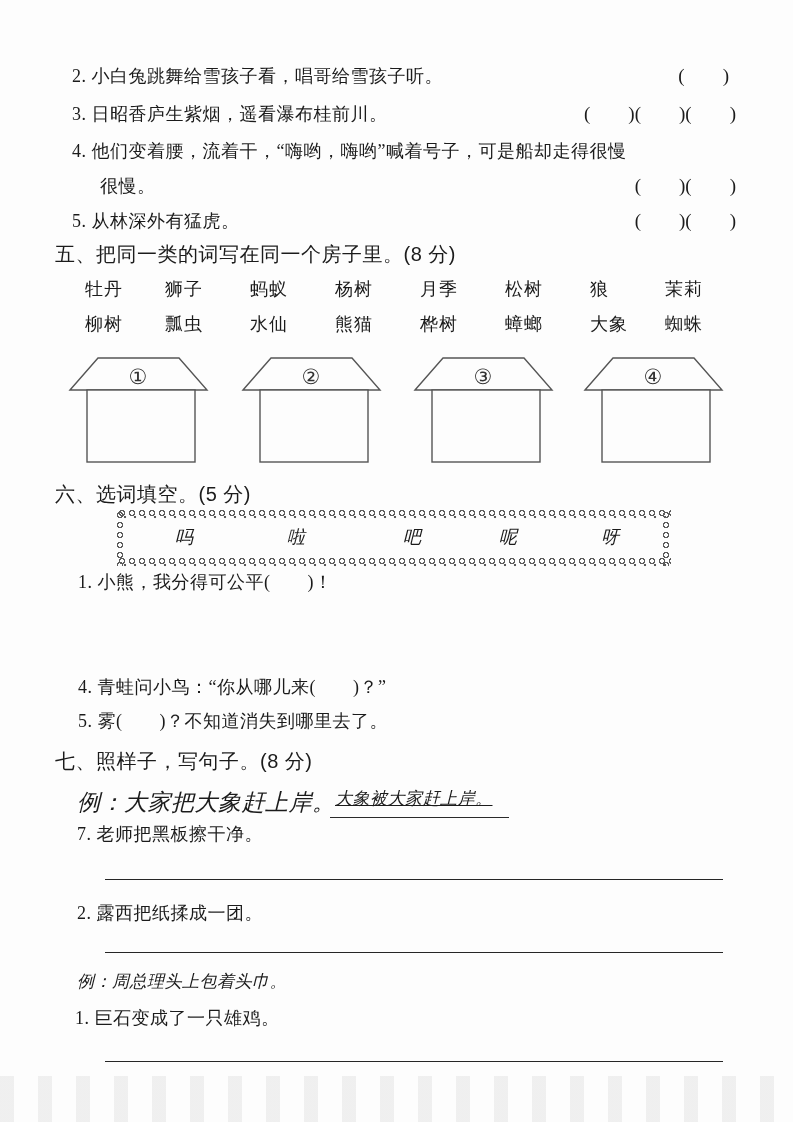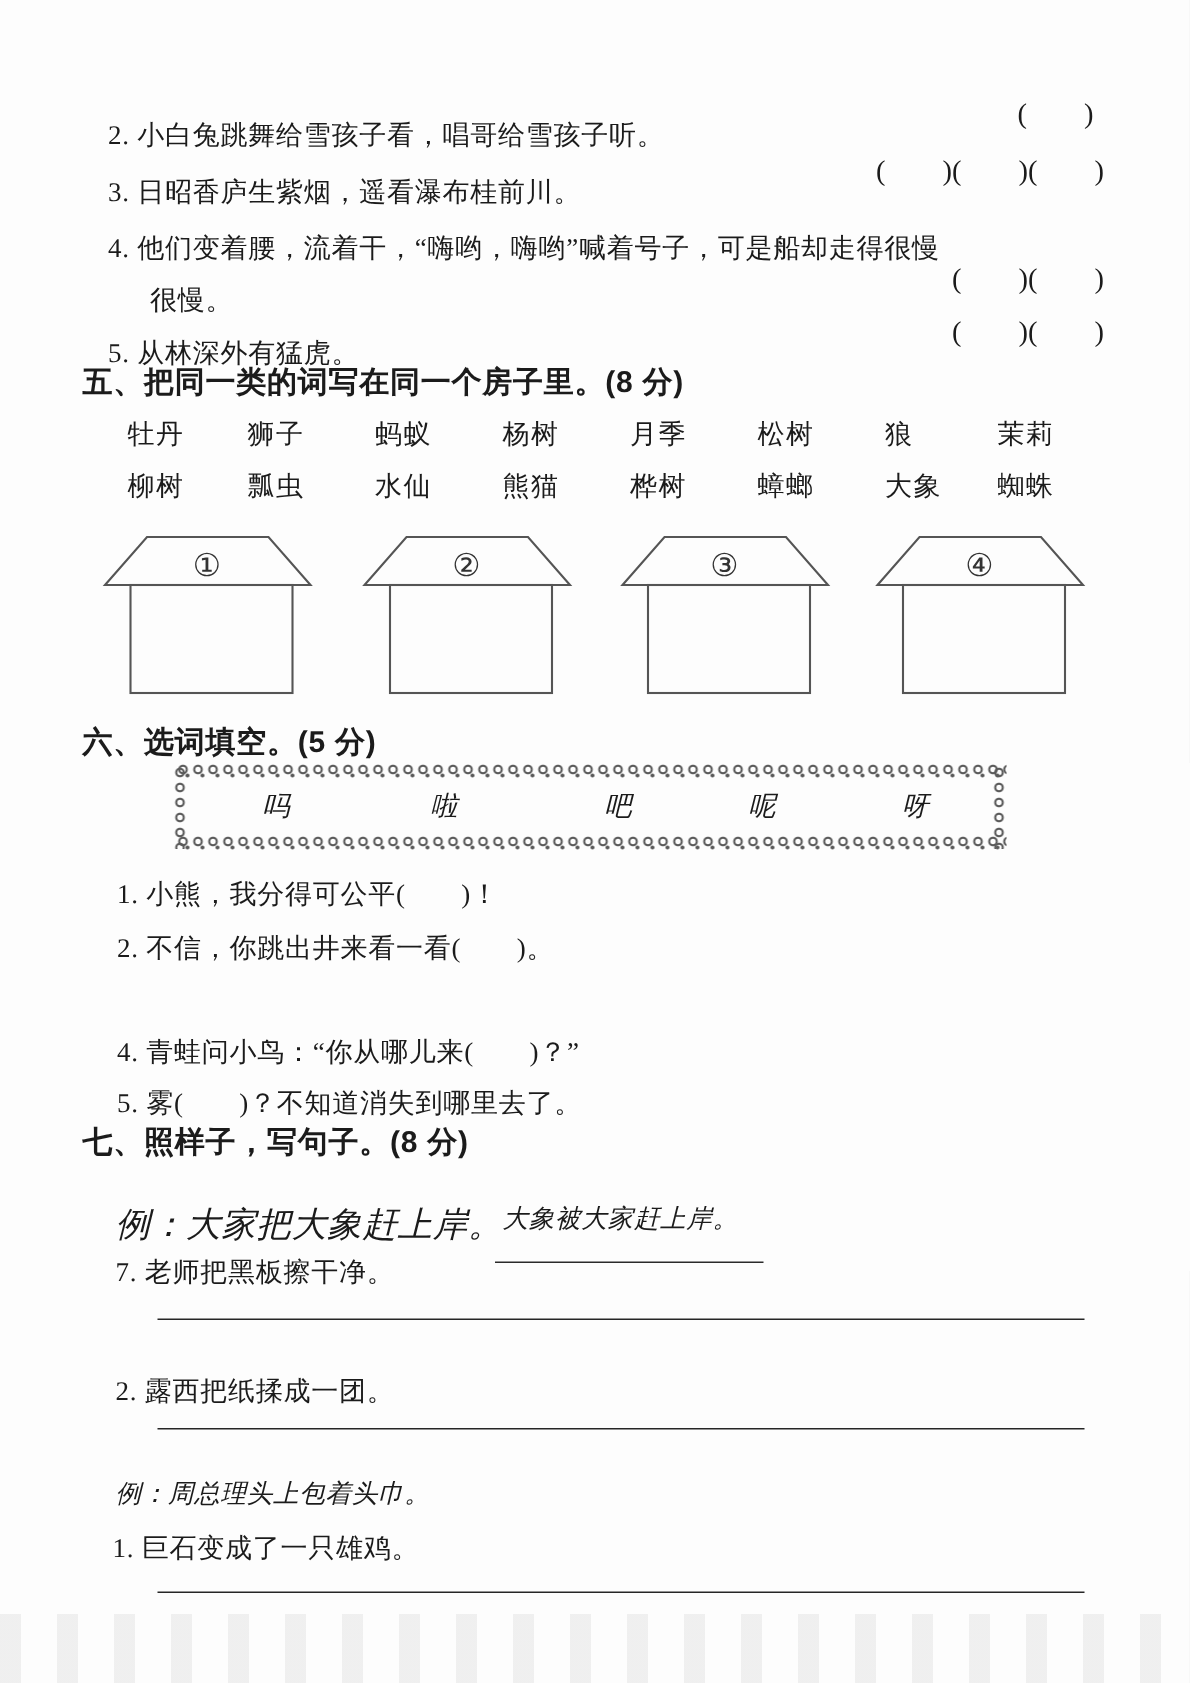--- a/index.html
+++ b/index.html
@@ -13,26 +13,26 @@
     font-family:"Liberation Serif","DejaVu Serif",serif;
     color:#1b1b1b;
   }
   
   #page::after{
     content:"";
     position:absolute;left:0;bottom:0;width:100%;height:46px;
     background:repeating-linear-gradient(90deg, rgba(120,120,120,.10) 0 14px, rgba(255,255,255,0) 14px 38px);
     pointer-events:none;
   }
-  .row{position:absolute;font-size:18px;white-space:nowrap;letter-spacing:.5px;margin-top:14px;}
+  .row{position:absolute;font-size:18px;white-space:nowrap;letter-spacing:.5px;}
   .parens{position:absolute;font-size:19px;white-space:nowrap;letter-spacing:0;}
   .sec-title{
     position:absolute;
     font-family:"Liberation Sans","DejaVu Sans",sans-serif;
-    font-weight:700;font-size:20px;white-space:nowrap;letter-spacing:.5px;
+    font-weight:400;font-size:20px;white-space:nowrap;letter-spacing:.5px;
   }
   .word-row{position:absolute;left:0;top:0;width:793px;height:26px;}
   .word-row span{position:absolute;font-size:18px;letter-spacing:1px;white-space:nowrap;}
   .word-row span:nth-child(1){left:85px}
   .word-row span:nth-child(2){left:165px}
   .word-row span:nth-child(3){left:250px}
   .word-row span:nth-child(4){left:335px}
   .word-row span:nth-child(5){left:420px}
   .word-row span:nth-child(6){left:505px}
   .word-row span:nth-child(7){left:590px}
@@ -57,21 +57,21 @@
   }
   .curl-v.left{left:-2px}.curl-v.right{right:-2px}
   .word-bank .opt{position:absolute;top:17px;font-size:18px;font-style:italic;letter-spacing:1px;}
   .word-bank .opt:nth-of-type(1){left:58px}
   .word-bank .opt:nth-of-type(2){left:170px}
   .word-bank .opt:nth-of-type(3){left:286px}
   .word-bank .opt:nth-of-type(4){left:382px}
   .word-bank .opt:nth-of-type(5){left:484px}
 
   .kai{font-style:italic;}
-  .underlined{border-bottom:1.4px solid #2a2a2a;padding:0 16px 19px 5px;}
+  .underlined{border-bottom:1.4px solid #2a2a2a;padding:0 16px 9px 5px;text-decoration:underline;}
   .ans-line{position:absolute;left:105px;width:618px;border-bottom:1.6px solid #262626;height:0;}
   svg text{font-family:"Liberation Serif","DejaVu Serif",serif;}
 </style>
 </head>
 <body>
 
 <div id="page">
 
   <div class="row" style="left:72px;top:64px">2. 小白兔跳舞给雪孩子看，唱哥给雪孩子听。</div>
   <div class="parens" style="right:64px;top:63px">(　　)</div>
@@ -136,21 +136,20 @@
     <div class="curl-v left"></div>
     <div class="curl-v right"></div>
     <span class="opt">吗</span>
     <span class="opt">啦</span>
     <span class="opt">吧</span>
     <span class="opt">呢</span>
     <span class="opt">呀</span>
   </div>
 
   <div class="row" style="left:78px;top:570px">1. 小熊，我分得可公平(　　)！</div>
-  <div class="row" style="left:78px;top:606px">2. 不信，你跳出井来看一看(　　)。</div>
   <div class="row" style="left:78px;top:675px">4. 青蛙问小鸟：“你从哪儿来(　　)？”</div>
   <div class="row" style="left:78px;top:709px">5. 雾(　　)？不知道消失到哪里去了。</div>
 
   <div class="sec-title" style="left:55px;top:748px">七、照样子，写句子。(8 分)</div>
 
   <div class="row kai" style="left:77px;top:787px;font-size:23px">例：大家把大象赶上岸。</div>
   <div class="row kai" style="left:330px;top:787px;font-size:17px">
     <span class="underlined">大象被大家赶上岸。</span>
   </div>
 

